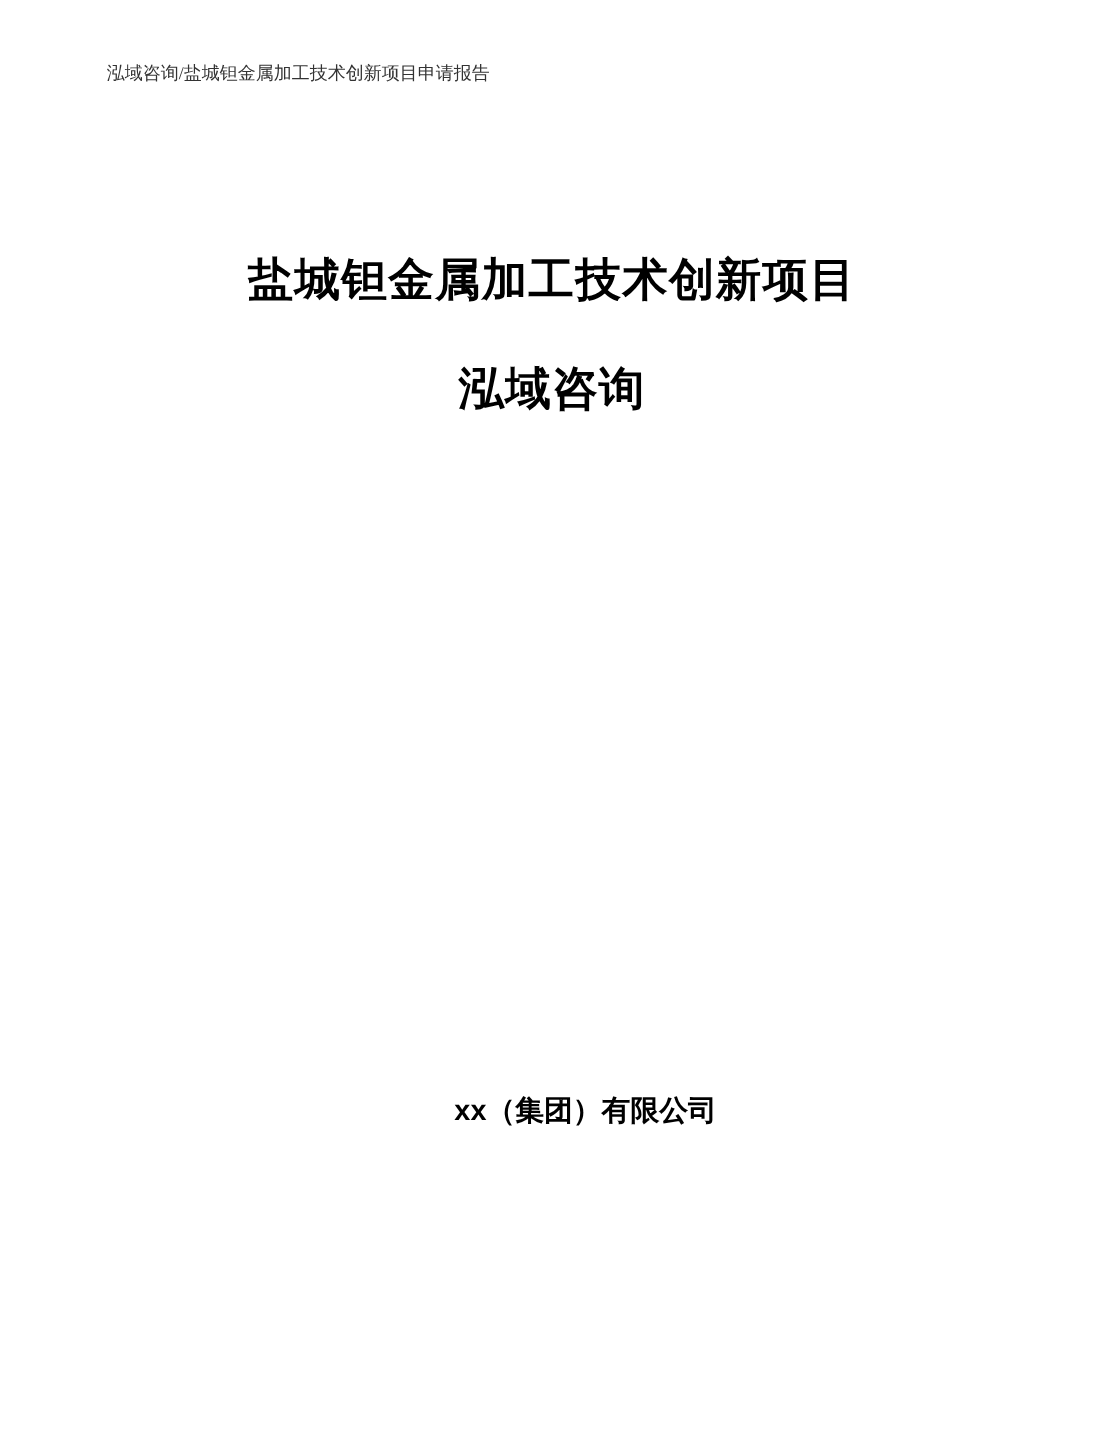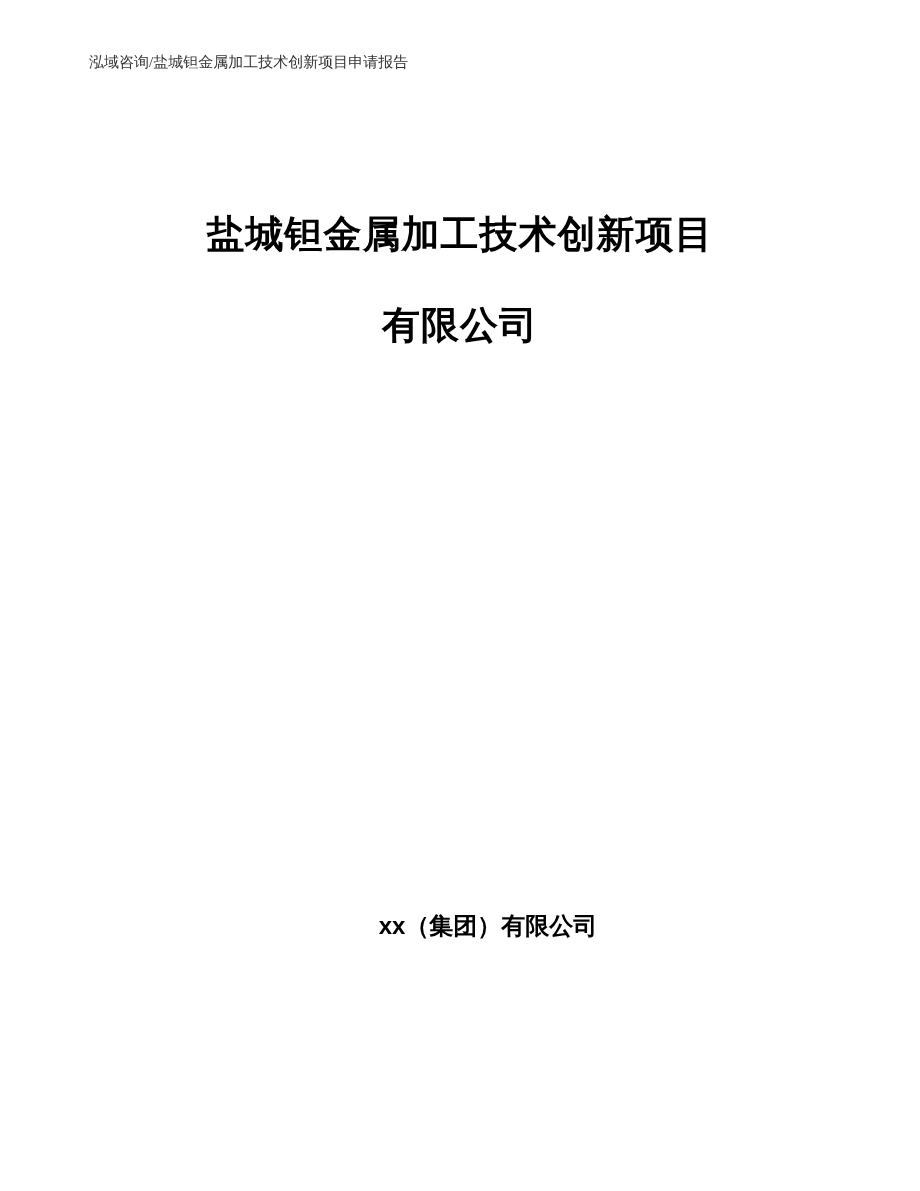--- a/index.html
+++ b/index.html
@@ -67,16 +67,16 @@
   }
 </style>
 </head>
 <body>
 
 <div class="page">
   <div class="running-header">泓域咨询/盐城钽金属加工技术创新项目申请报告</div>
 
   <div class="title-line1">盐城钽金属加工技术创新项目</div>
 
-  <div class="title-line2">有限公司</div>
+  <div class="title-line2">泓域咨询</div>
 
   <div class="company-name">xx（集团）有限公司</div>
 </div>
 
 </body></html>

